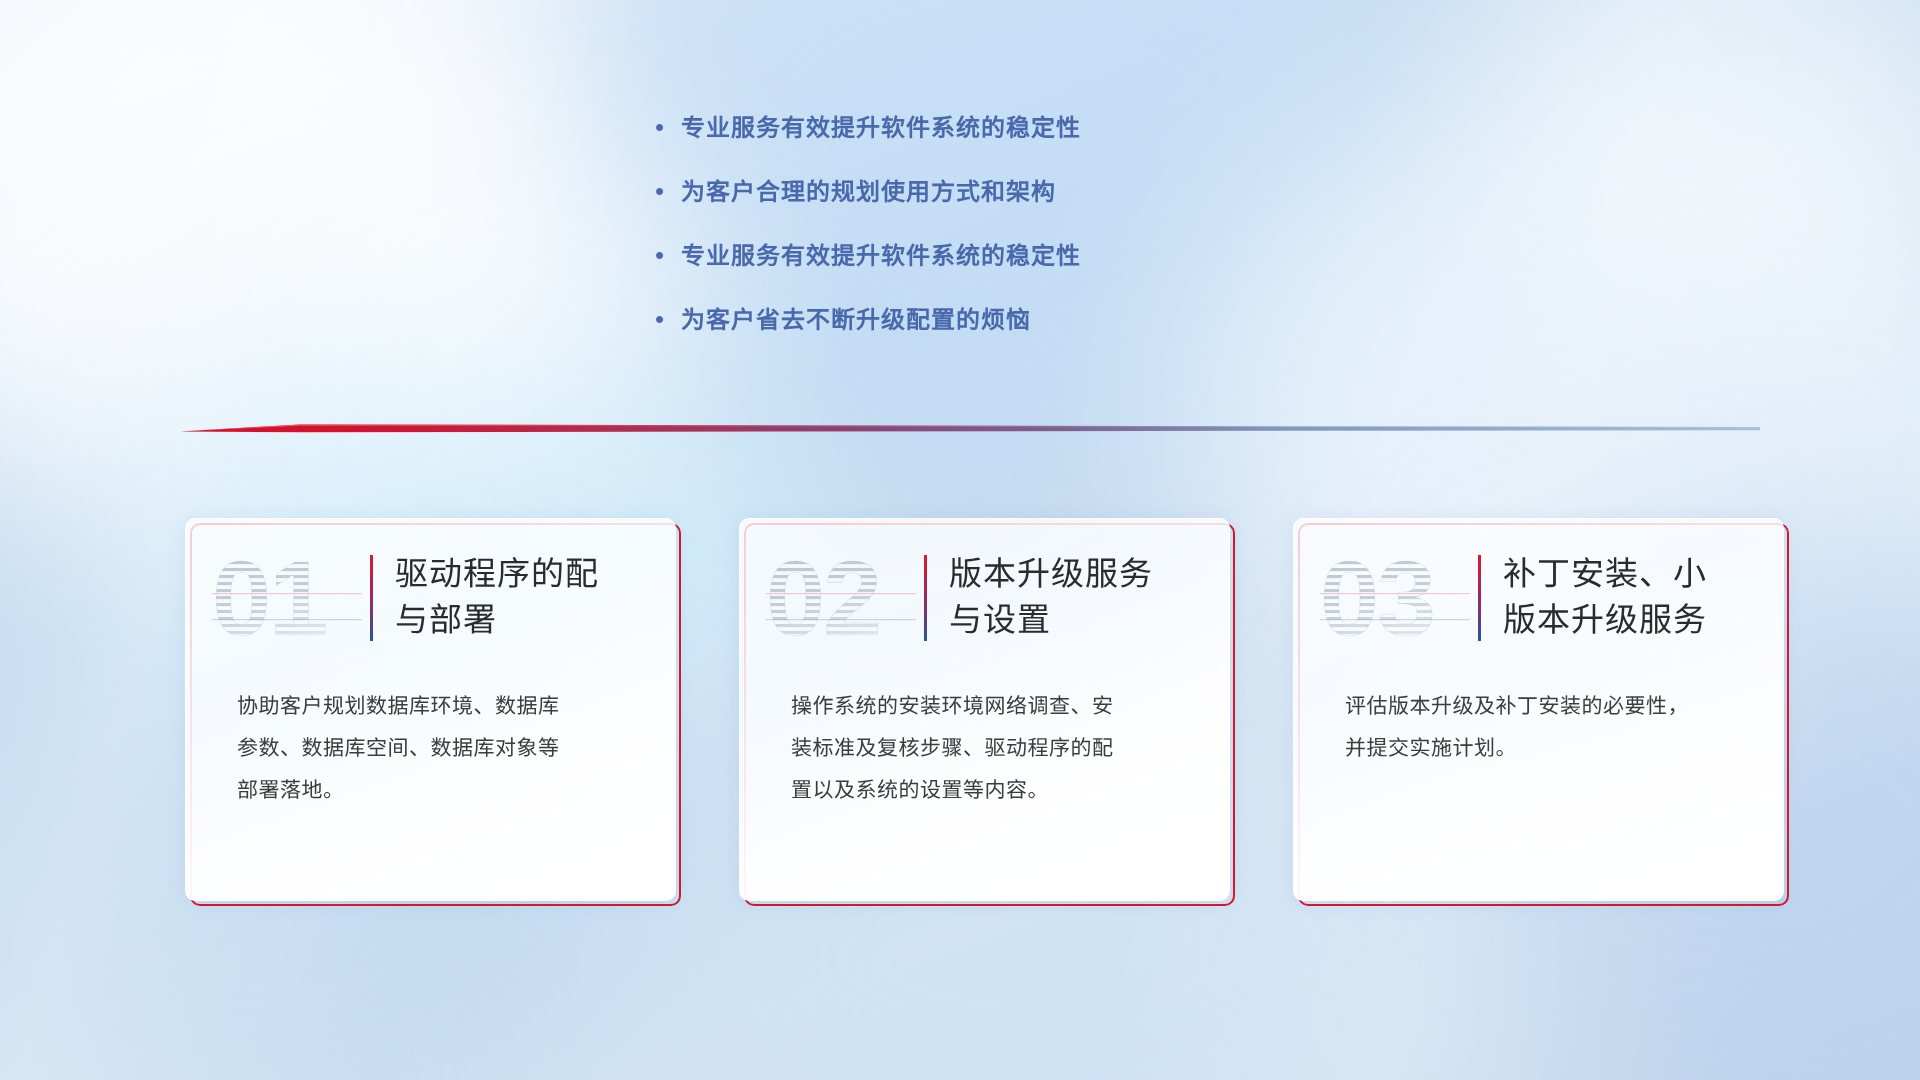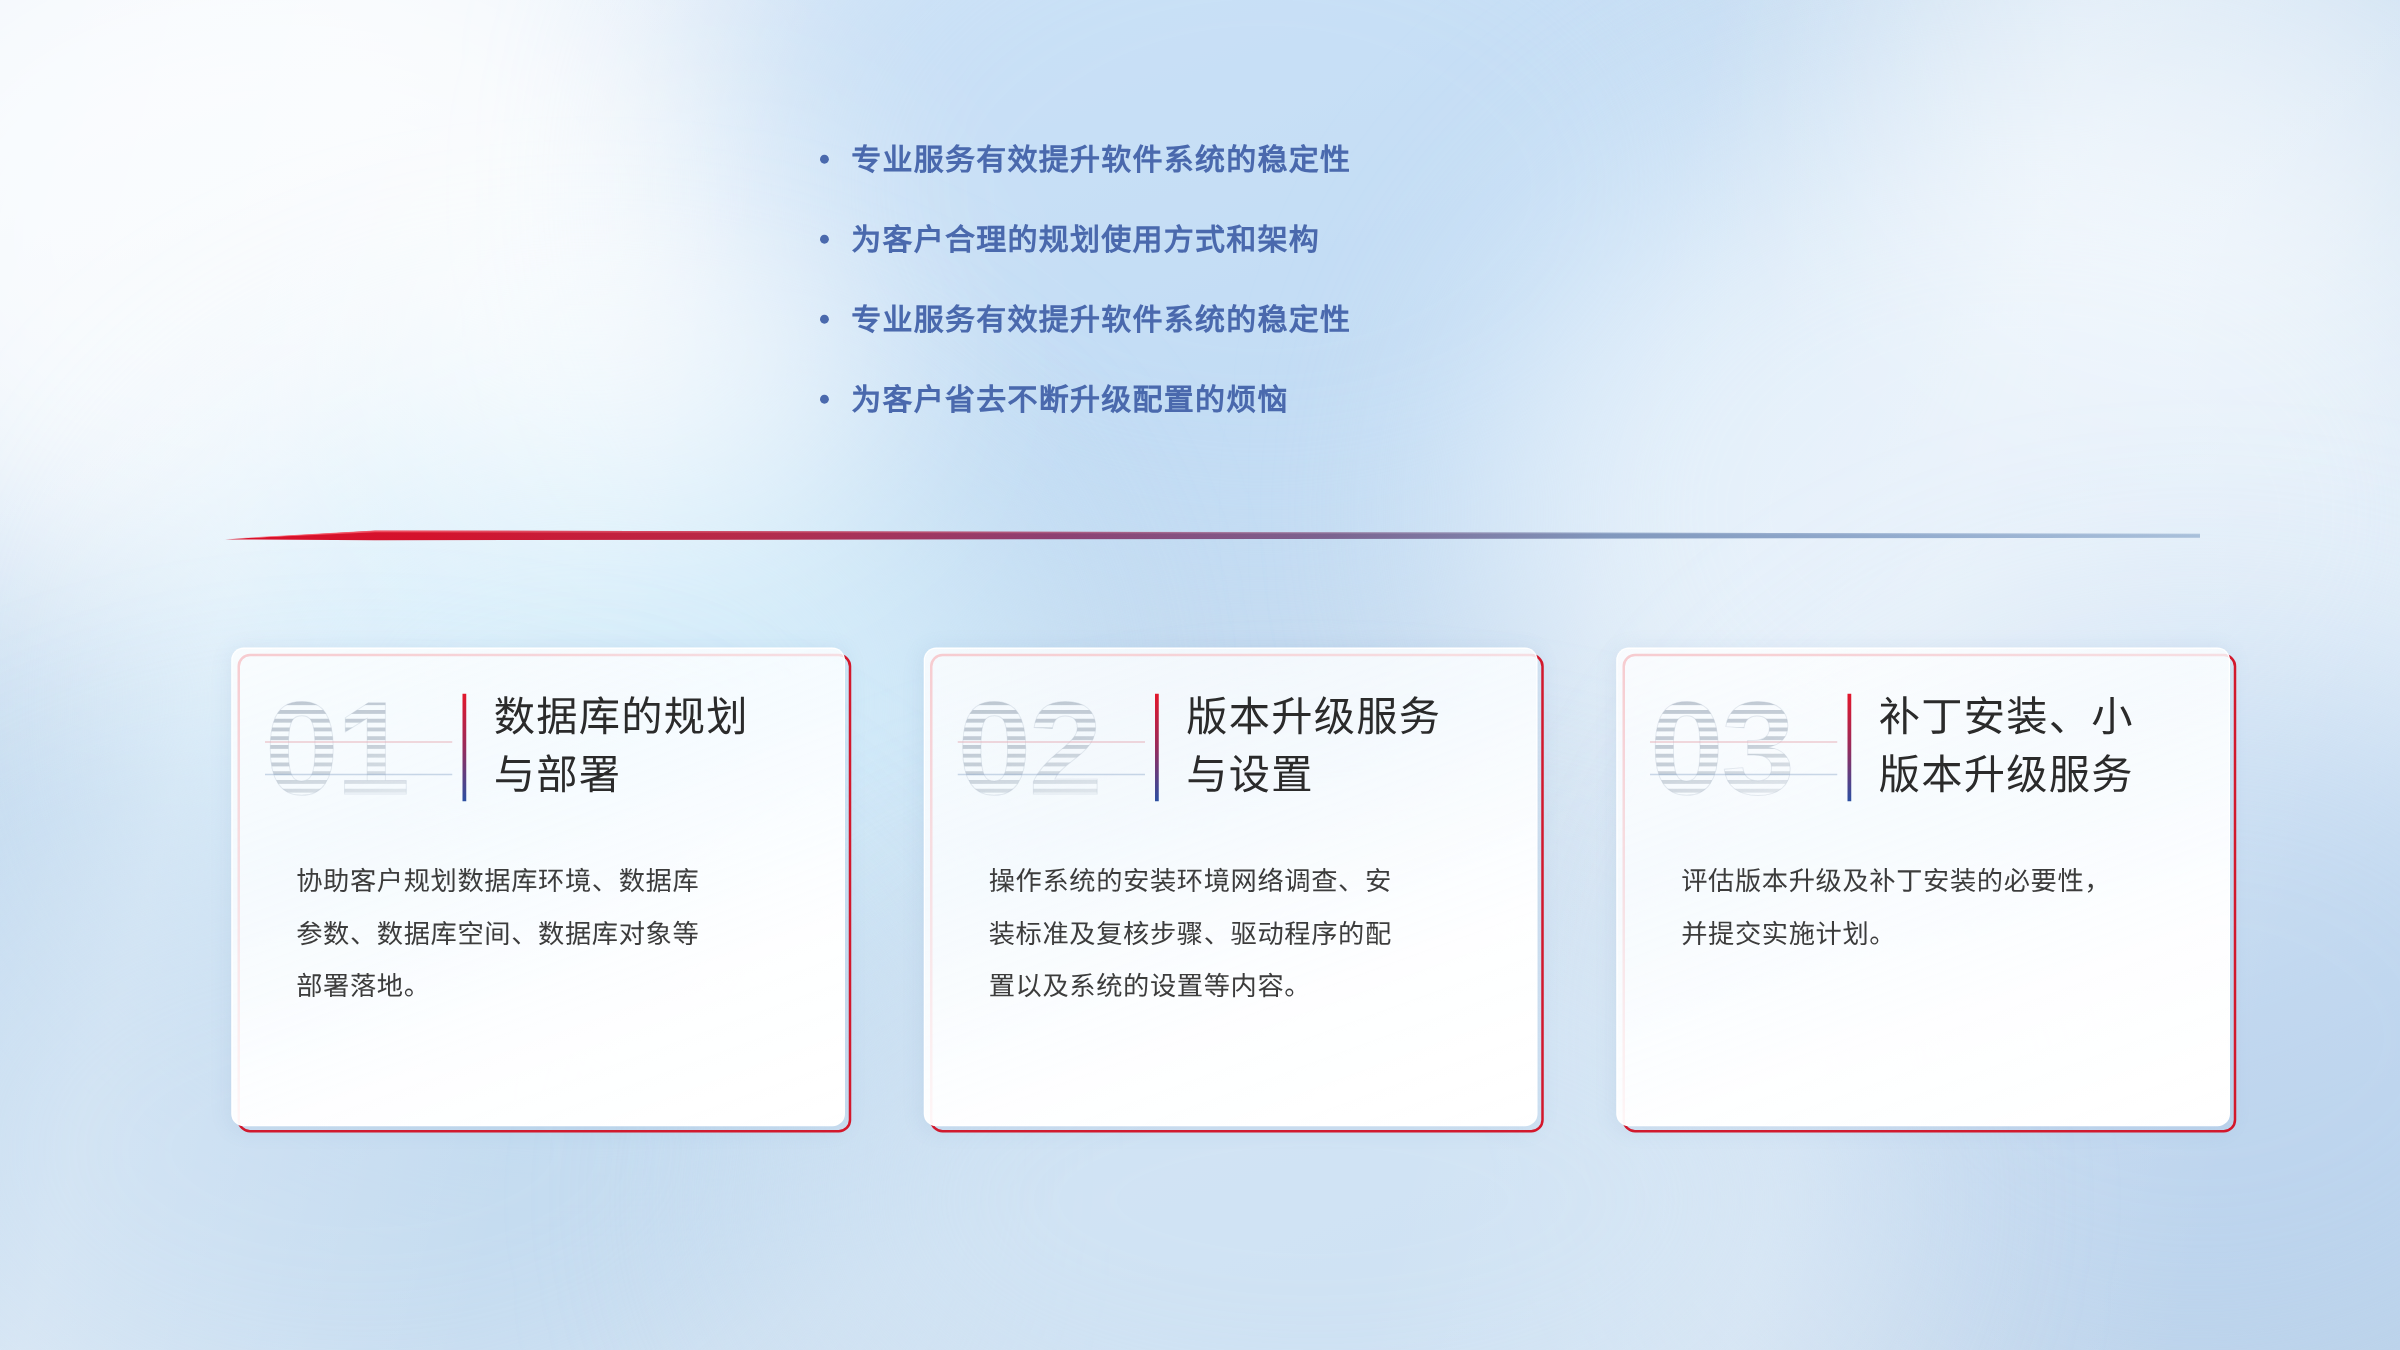--- a/index.html
+++ b/index.html
@@ -277,21 +277,21 @@
                 <text x="0" y="88" font-family="&quot;Liberation Sans&quot;, sans-serif" font-size="106" font-weight="bold" letter-spacing="-2">01</text>
               </g>
               <g opacity="0.35">
                 <text x="0" y="88" font-family="&quot;Liberation Sans&quot;, sans-serif" font-size="106" font-weight="bold" letter-spacing="-2" fill="none" stroke="#b9c4d2" stroke-width="0.7">01</text>
               </g>
               <rect x="0" y="46" width="150" height="1.2" fill="#e3a3ad" opacity="0.55"></rect>
               <rect x="0" y="72" width="150" height="1.2" fill="#8fa8c9" opacity="0.45"></rect>
             </svg>
           </div>
           <div class="card-rule"></div>
-          <div class="card-title">数据库的规划
+          <div class="card-title">驱动程序的配
 与部署</div>
         </div>
         <div class="card-body">协助客户规划数据库环境、数据库
 参数、数据库空间、数据库对象等
 部署落地。</div>
       </div>
     </div>
 
     <div class="card">
       <div class="card-accent"></div>

